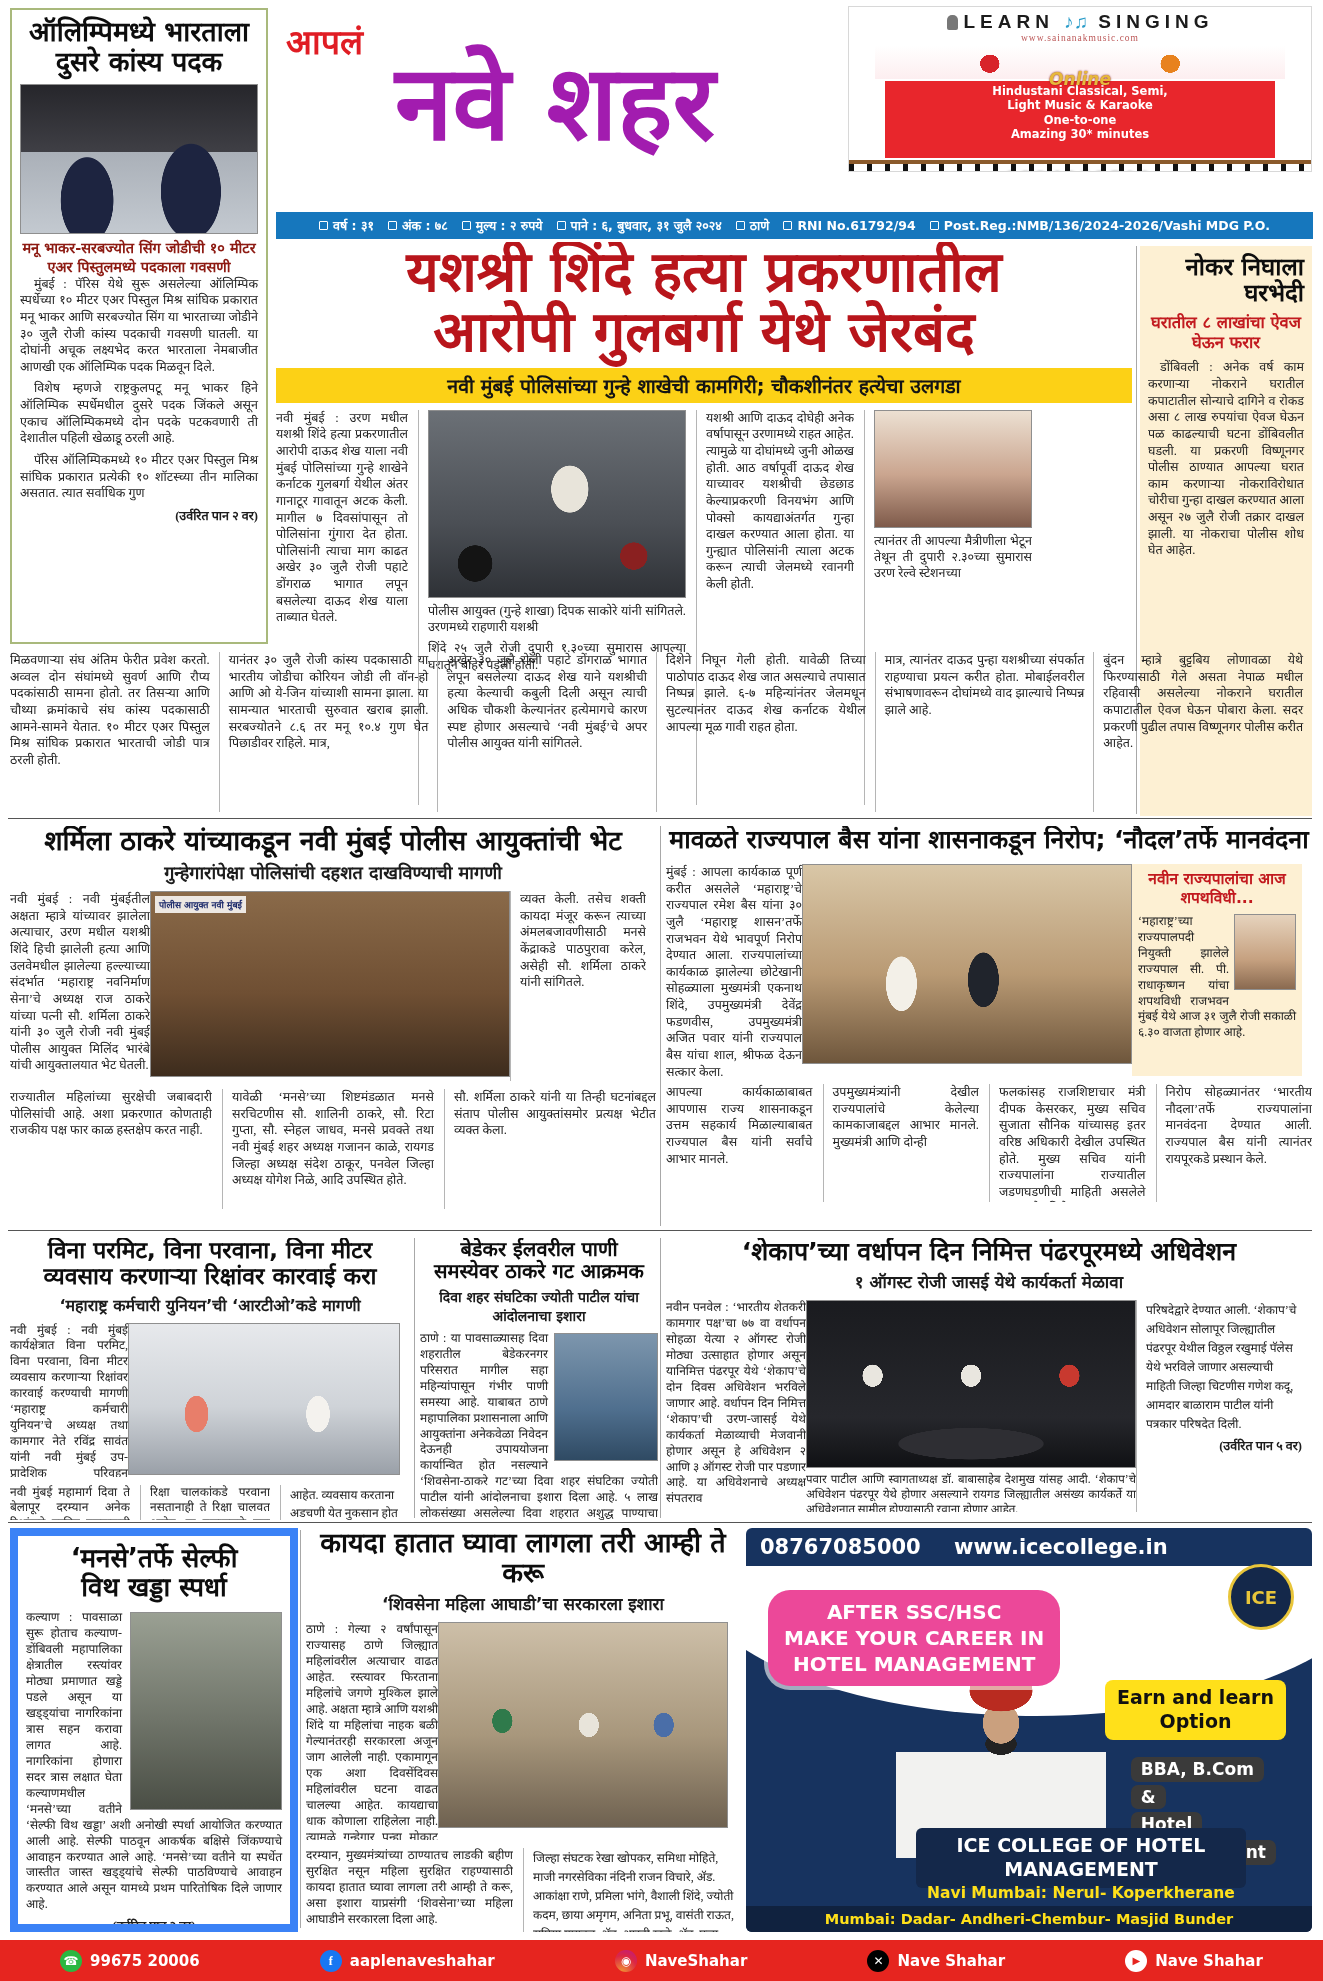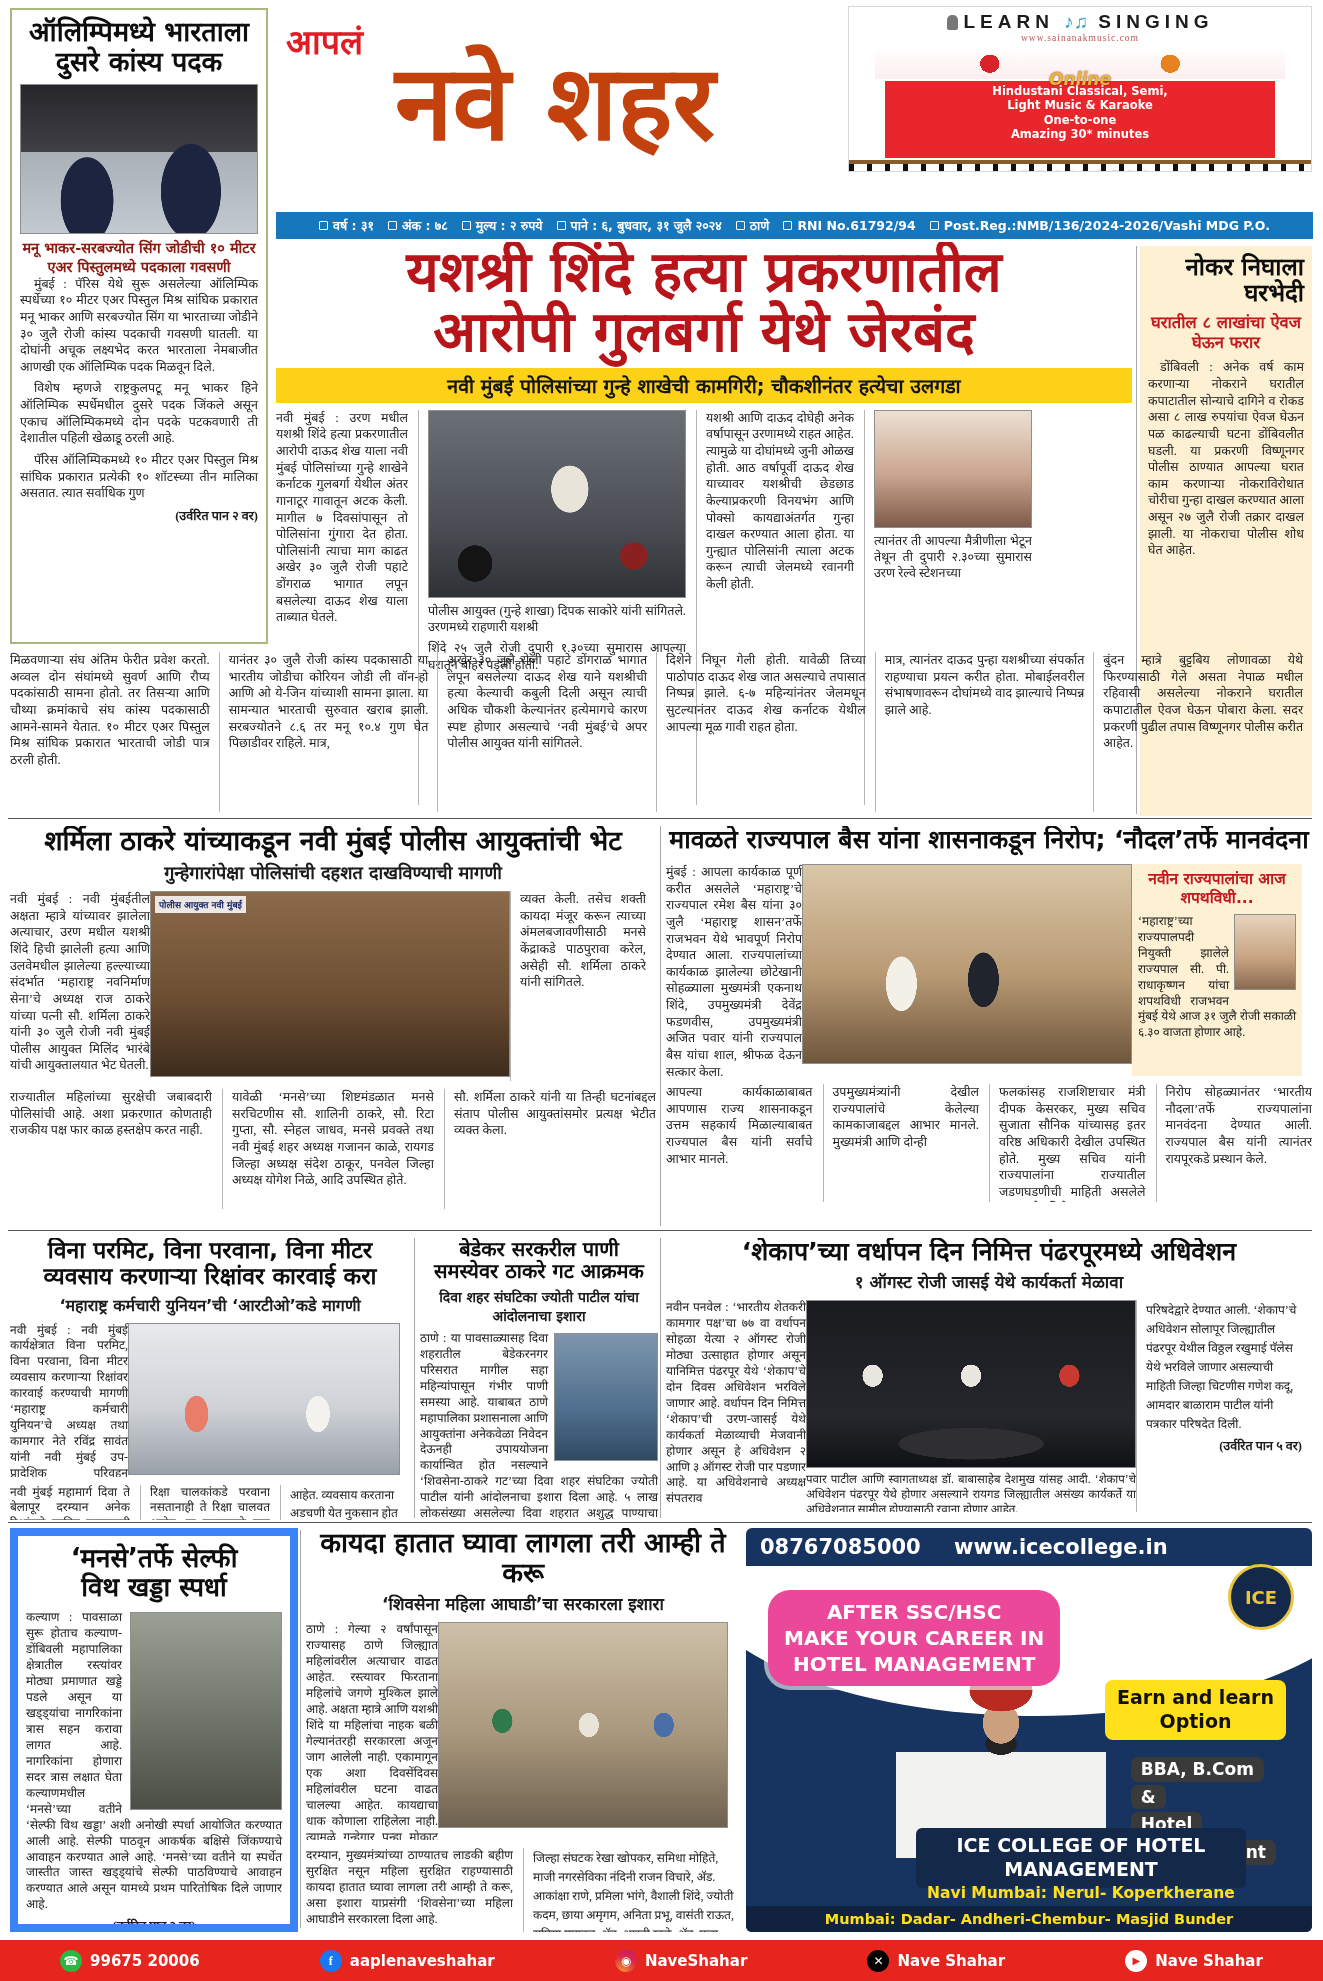--- a/index.html
+++ b/index.html
@@ -22,21 +22,21 @@
                linear-gradient(180deg,#26262b 0%,#3f3f45 45%,#aab0b8 45%,#c3c9d0 100%)}
   .olymp-cap{font-weight:bold;font-size:14.5px;line-height:1.25;color:#8d1a12;text-align:center;margin-bottom:0;
              font-family:"DejaVu Sans","Liberation Sans",sans-serif}
   .olympics p.body-txt{margin-bottom:5px;text-indent:14px}
 
   
   .masthead{position:absolute;left:272px;top:4px;width:566px;height:205px}
   .m-prefix{position:absolute;left:14px;top:14px;font-size:34px;font-weight:800;color:#e01d24;
             font-family:"DejaVu Sans","Liberation Sans",sans-serif}
   .m-title{position:absolute;left:0;top:34px;width:100%;text-align:center;font-size:104px;line-height:1.25;
-           font-weight:800;color:#c2410c;font-family:"DejaVu Sans","Liberation Sans",sans-serif}
+           font-weight:800;color:#a21caf;font-family:"DejaVu Sans","Liberation Sans",sans-serif}
 
   
   .sing{position:absolute;left:848px;top:6px;width:464px;height:166px;border:1px solid #d8d8d8;background:#fff;overflow:hidden;text-align:center}
   .sing-title{font-family:Liberation Sans, sans-serif;font-weight:800;font-size:19px;letter-spacing:5px;margin-top:4px}
   .sing-title .note{color:#2a9cc9;letter-spacing:0}
   .mic{display:inline-block;width:11px;height:15px;background:#777;border-radius:5px 5px 2px 2px;margin-right:6px;vertical-align:middle}
   .sing-site{font-size:9.5px;color:#b55;letter-spacing:1px}
   .sing-cartoon{height:34px;margin:2px 26px;background:
      radial-gradient(16px 15px at 28% 55%,#d8232a 0 60%,transparent 61%),
      radial-gradient(16px 15px at 72% 55%,#e8821e 0 60%,transparent 61%),
@@ -349,21 +349,21 @@
       <div>
         <span class="body-txt" style="font-size:12px">आहेत. व्यवसाय करताना अडचणी येत नुकसान होत आहे. विनापरवाना, विनापरमिट रिक्षा चालकांवर कारवाई करताना</span>
         
       </div>
     </div>
   </section>
 
   <div class="vline" style="left:414px;top:1238px;height:280px"></div>
 
   <section class="art" style="left:420px;top:1238px;width:238px;height:282px">
-    <div class="hd art-h1" style="font-size:20px">बेडेकर सरकरील पाणी</div>
+    <div class="hd art-h1" style="font-size:20px">बेडेकर ईलवरील पाणी</div>
     <div class="hd art-h1" style="font-size:20px">समस्येवर ठाकरे गट आक्रमक</div>
     <div class="art-sub" style="font-size:14px">दिवा शहर संघटिका ज्योती पाटील यांचा आंदोलनाचा इशारा</div>
     <div class="body-txt" style="margin-top:6px;font-size:12px">
       <div class="ph-barrels photo"></div>
       <span>ठाणे : या पावसाळ्यासह दिवा शहरातील बेडेकरनगर परिसरात मागील सहा महिन्यांपासून गंभीर पाणी समस्या आहे. याबाबत ठाणे महापालिका प्रशासनाला आणि आयुक्तांना अनेकवेळा</span>
       <span>निवेदन देऊनही उपाययोजना कार्यान्वित होत नसल्याने ‘शिवसेना-ठाकरे गट’च्या दिवा शहर संघटिका ज्योती पाटील यांनी आंदोलनाचा इशारा दिला आहे.</span>
       <span>५ लाख लोकसंख्या असलेल्या दिवा शहरात अशुद्ध पाण्याचा आगार असलेल्या कामात परिसरातील रहिवासी मागील सहा महिन्यांपासून वंचित आहेत. दिवा मधील बेडेकर नगरमध्ये</span>
     </div>
 
   </section>

